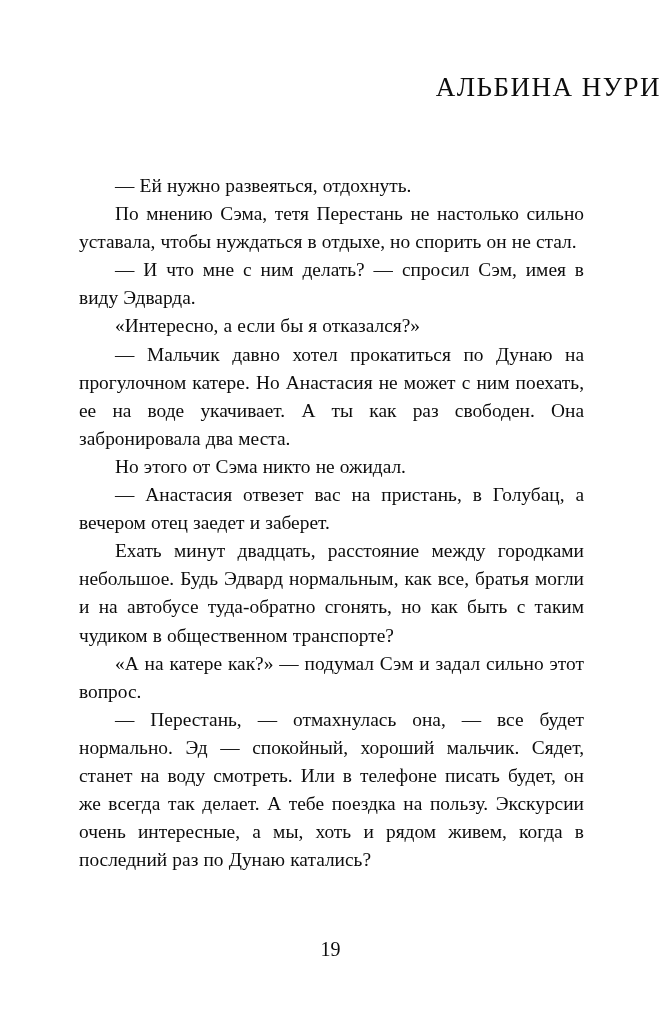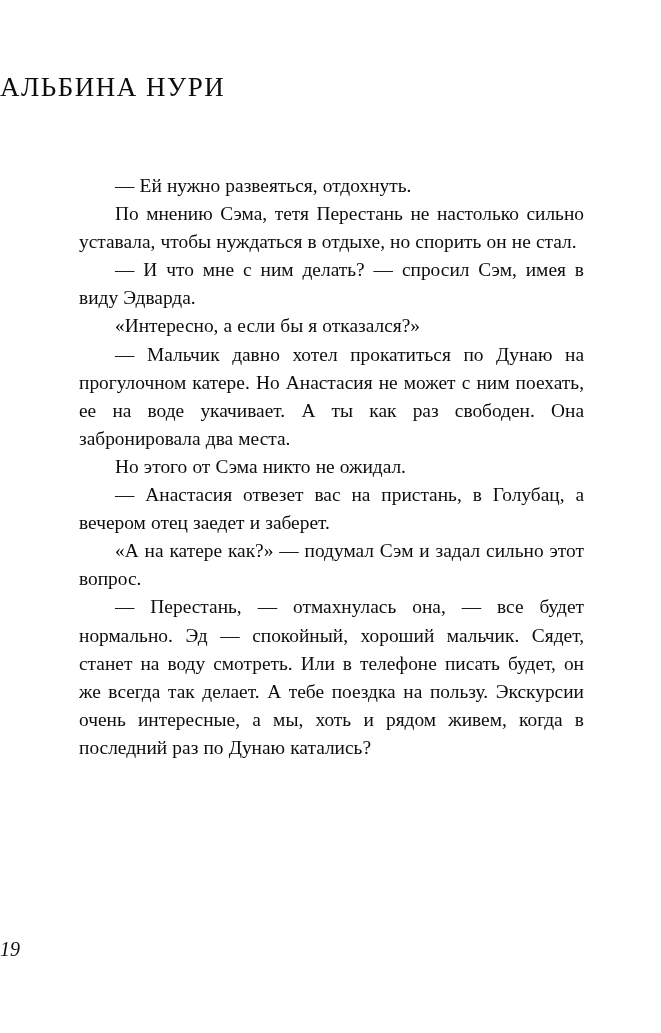--- a/index.html
+++ b/index.html
@@ -21,21 +21,21 @@
     height: 1033px;
     box-sizing: border-box;
     padding: 0;
     position: relative;
   }
   .running-head {
     position: absolute;
     top: 72px;
     left: 0;
     right: 0;
-    text-align: left;
+    text-align: right;
     font-size: 27px;
     letter-spacing: 1.5px;
     font-weight: 400;
     font-family: "Liberation Serif", "DejaVu Serif", serif;
   }
   .text-block {
     position: absolute;
     top: 136px;
     left: 79px;
     width: 505px;
@@ -49,38 +49,39 @@
     text-indent: 36px;
     hyphens: manual;
     -webkit-hyphens: manual;
     word-spacing: 0.3px;
   }
   .folio {
     position: absolute;
     bottom: 72px;
     left: 0;
     right: 0;
+    text-align: center;
     font-size: 20px;
-    font-style: italic;
   }
 </style>
 </head>
 <body>
 
 <div class="page">
 
   <div class="running-head">АЛЬБИНА НУРИ</div>
 
   <div class="text-block">
     <p class="para">— Ей нужно развеяться, отдохнуть.</p>
     <p class="para">По мнению Сэма, тетя Перестань не настолько сильно уставала, чтобы нуждаться в отдыхе, но спорить он не стал.</p>
     <p class="para">— И что мне с ним делать? — спросил Сэм, имея в виду Эдварда.</p>
     <p class="para">«Интересно, а если бы я отказался?»</p>
     <p class="para">— Мальчик давно хотел прокатиться по Дунаю на прогулочном катере. Но Анастасия не может с ним поехать, ее на воде укачивает. А ты как раз свободен. Она забронировала два места.</p>
     <p class="para">Но этого от Сэма никто не ожидал.</p>
     <p class="para">— Анастасия отвезет вас на пристань, в Голубац, а вечером отец заедет и заберет.</p>
+    <p class="para">Ехать минут двадцать, расстояние между городками небольшое. Будь Эдвард нормальным, как все, братья могли и на автобусе туда-обратно сгонять, но как быть с таким чудиком в общественном транспорте?</p>
     <p class="para">«А на катере как?» — подумал Сэм и задал сильно этот вопрос.</p>
     <p class="para">— Перестань, — отмахнулась она, — все будет нормально. Эд — спокойный, хороший мальчик. Сядет, станет на воду смотреть. Или в телефоне писать будет, он же всегда так делает. А тебе поездка на пользу. Экскурсии очень интересные, а мы, хоть и рядом живем, когда в последний раз по Дунаю катались?</p>
   </div>
 
   <div class="folio">19</div>
 
 </div>
 
 </body></html>

